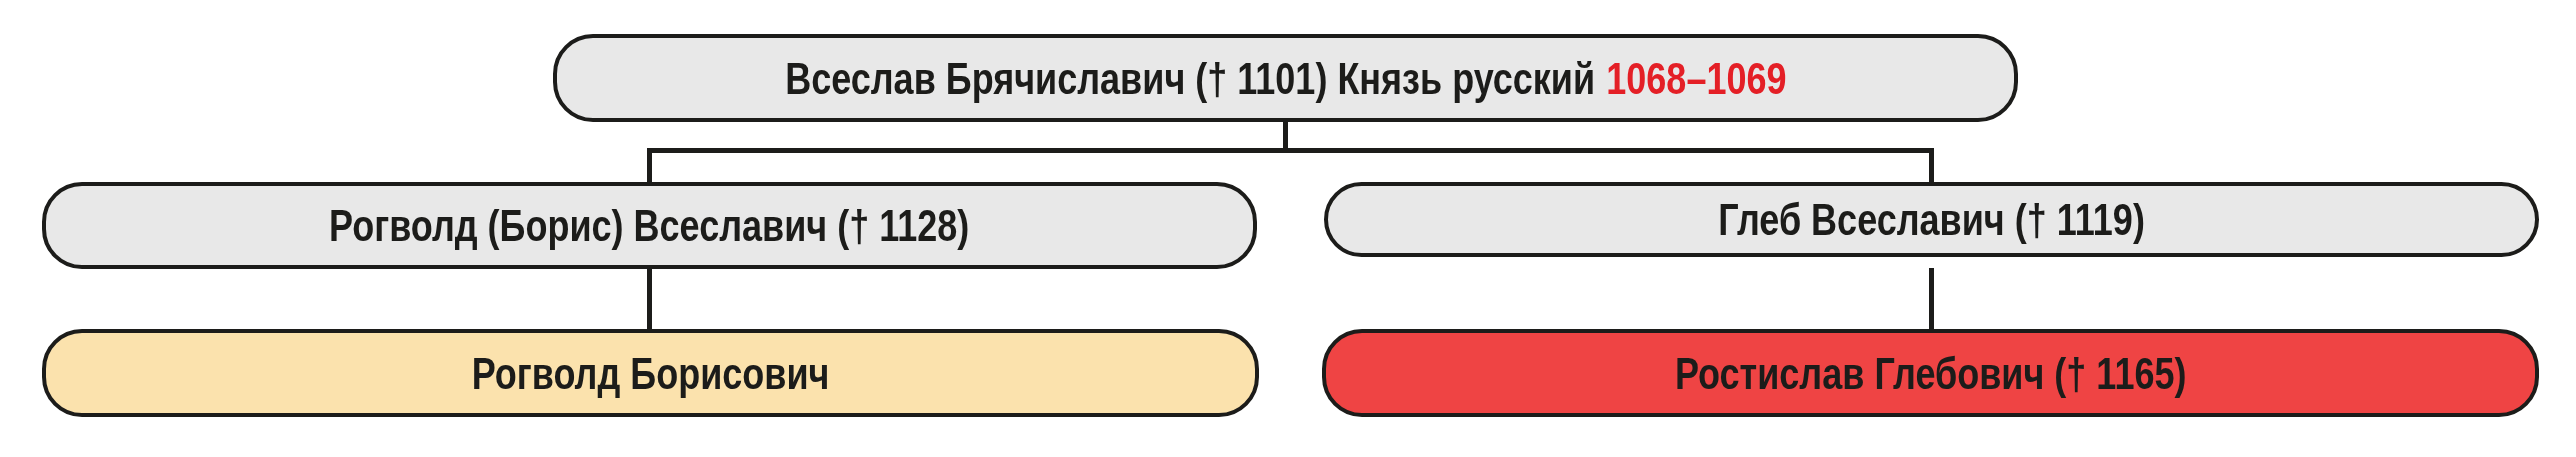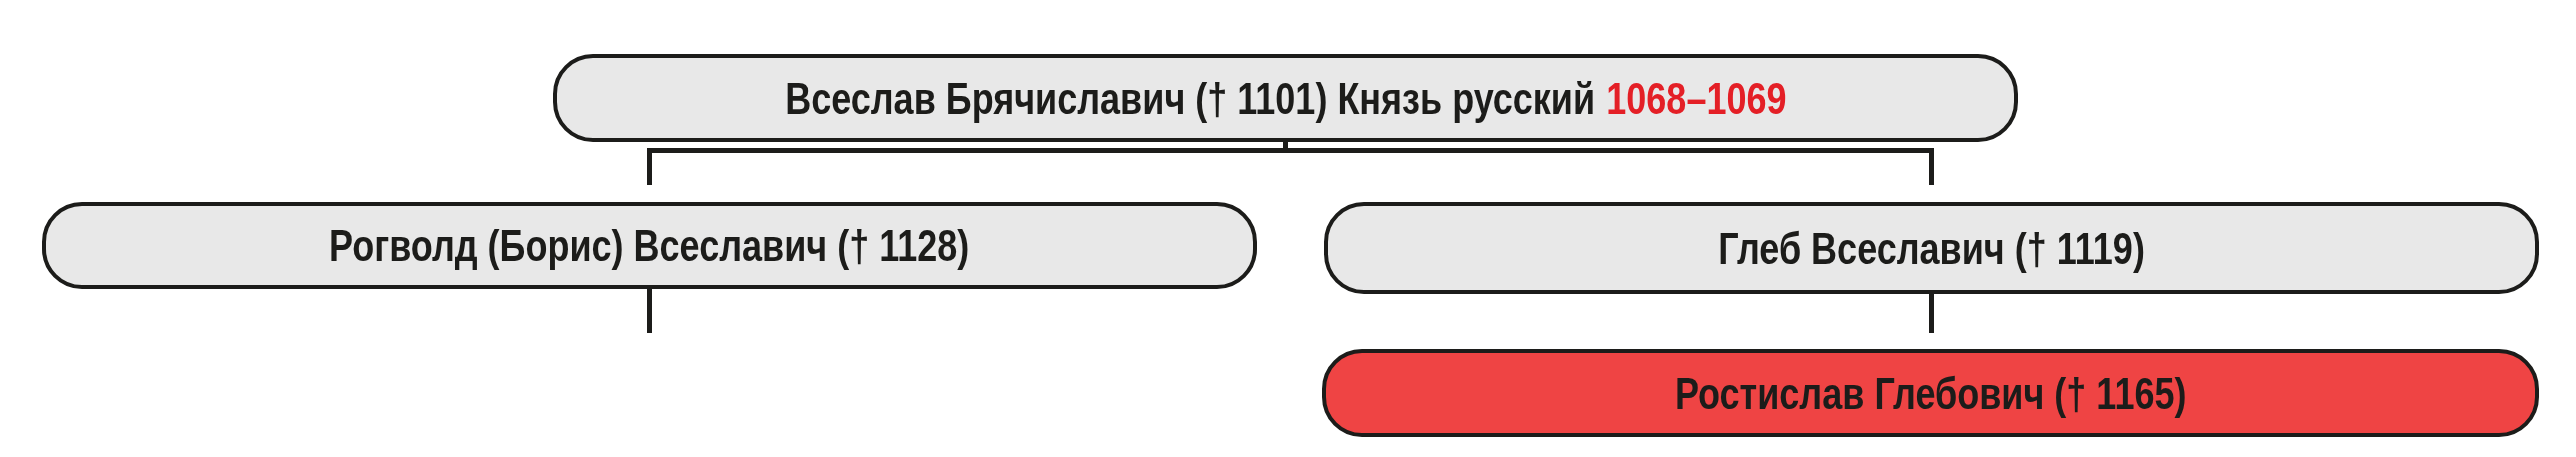--- a/index.html
+++ b/index.html
@@ -29,40 +29,39 @@
     position: absolute;
     box-sizing: border-box;
     height: 88px;
     border: 4.5px solid #1c1c1a;
     border-radius: 40px;
     background: #e8e8e8;
     display: flex;
     align-items: center;
     justify-content: center;
     z-index: 2;
-    margin-top: 20px;
   }
   .node .label {
     display: flex;
     align-items: baseline;
     gap: 14px;
     white-space: nowrap;
     transform: scaleX(0.8);
     transform-origin: center center;
     font-weight: 700;
     font-size: 45px;
     line-height: 1;
     color: #1c1c1a;
     letter-spacing: 0px;
   }
   .node .label .years { color: #e41f26; }
 
   .node-root       { left: 553px;  top: 34px;  width: 1465px; }
   .node-child-l    { left: 42px;   top: 182px; width: 1215px; height: 87px; justify-content: center; }
-  .node-child-r    { left: 1324px; top: 182px; width: 1215px; height: 92px; }
+  .node-child-r    { left: 1324px; top: 182px; width: 1215px; height: 75px; }
   .node-grand-l    { left: 42px;   top: 329px; width: 1217px; background: #fbe2ad; }
   .node-grand-r    { left: 1322px; top: 329px; width: 1217px; background: #ef4444; }
 
   .conn-root-drop     { left: 1283px; top: 119px; height: 34px; }
   .conn-crossbar      { left: 647px; top: 148px; width: 1286px; }
   .conn-left-stub     { left: 647px; top: 148px; height: 37px; }
   .conn-right-stub    { left: 1929px; top: 148px; height: 37px; }
   .conn-left-c-drop   { left: 647px; top: 268px; height: 65px; }
   .conn-right-c-drop  { left: 1929px; top: 268px; height: 65px; }
 </style>
@@ -90,20 +89,25 @@
       <span>Рогволд (Борис) Всеславич († 1128)</span>
     </div>
   </div>
 
   <div class="node node-child-r">
     <div class="label">
       <span>Глеб Всеславич († 1119)</span>
     </div>
   </div>
 
+  <div class="node node-grand-l">
+    <div class="label">
+      <span>Рогволд Борисович</span>
+    </div>
+  </div>
 
   <div class="node node-grand-r">
     <div class="label">
       <span>Ростислав Глебович († 1165)</span>
     </div>
   </div>
 
 </div>
 
 

